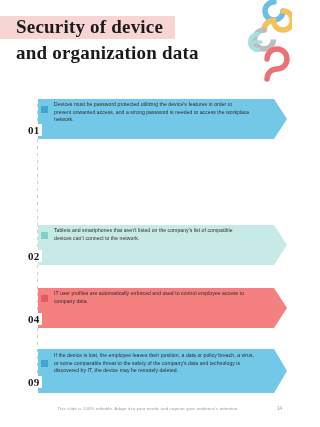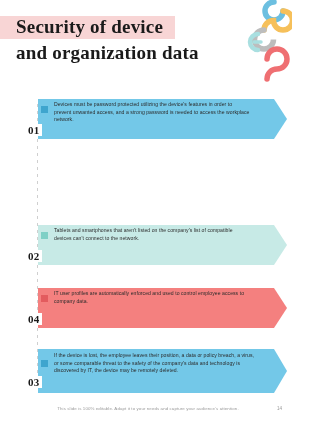--- a/index.html
+++ b/index.html
@@ -197,21 +197,21 @@
   </div>
 
   <div class="step s4" style="top:189px;">
     <span class="step-num">04</span>
     <div class="arrow" style="background: rgb(244, 128, 127);"></div>
     <div class="notch" style="background: rgb(227, 91, 94);"></div>
     <div class="arrow-text">IT  user profiles are automatically  enforced and used to control  employee access to company  data.</div>
   </div>
 
   <div class="step s5" style="top:252px;">
-    <span class="step-num">03</span>
+    <span class="step-num">09</span>
     <div class="arrow" style="background: rgb(115, 200, 232);"></div>
     <div class="notch" style="background: rgb(62, 165, 206);"></div>
     <div class="arrow-text">If the device is lost, the employee leaves their position, a data or policy breach, a virus,  or some comparable threat to the safety of the company's data and technology  is discovered by IT,  the device may be remotely deleted.</div>
   </div>
 </div>
 
 <div class="footer">
   <div class="footer-note">This slide is 100% editable. Adapt it to your needs and capture your audience's attention.</div>
   <div class="page-num">14</div>
 </div>

